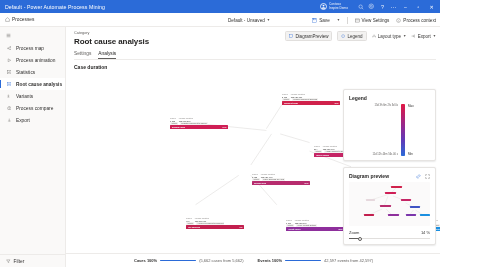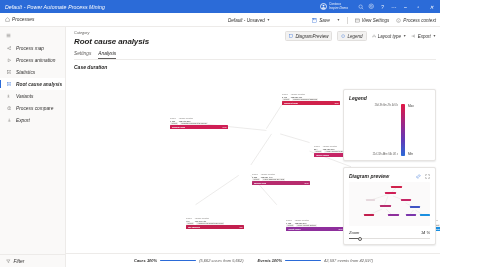--- a/index.html
+++ b/index.html
@@ -5,21 +5,21 @@
   * { box-sizing: border-box; margin: 0; padding: 0; }
   html, body {
     width: 499px; height: 267px;
     overflow: hidden;
     background: #ffffff;
     font-family: "Liberation Sans", sans-serif;
     font-size: 5px;
     color: #201f1e;
     -webkit-font-smoothing: antialiased;
   }
-  .app { position: relative; width: 440px; height: 267px; font-style: italic; }
+  .app { position: relative; width: 440px; height: 267px; }
 
   
   .titlebar {
     height: 13px; background: #2b6bd8;
     display: flex; align-items: center; color: #fff;
     padding: 0 5px; position: relative;
   }
   .titlebar .ttl { font-size: 5.2px; letter-spacing: .1px; }
   .tb-right { position: absolute; right: 2px; top: 0; height: 13px;
               display: flex; align-items: center; gap: 0; }

